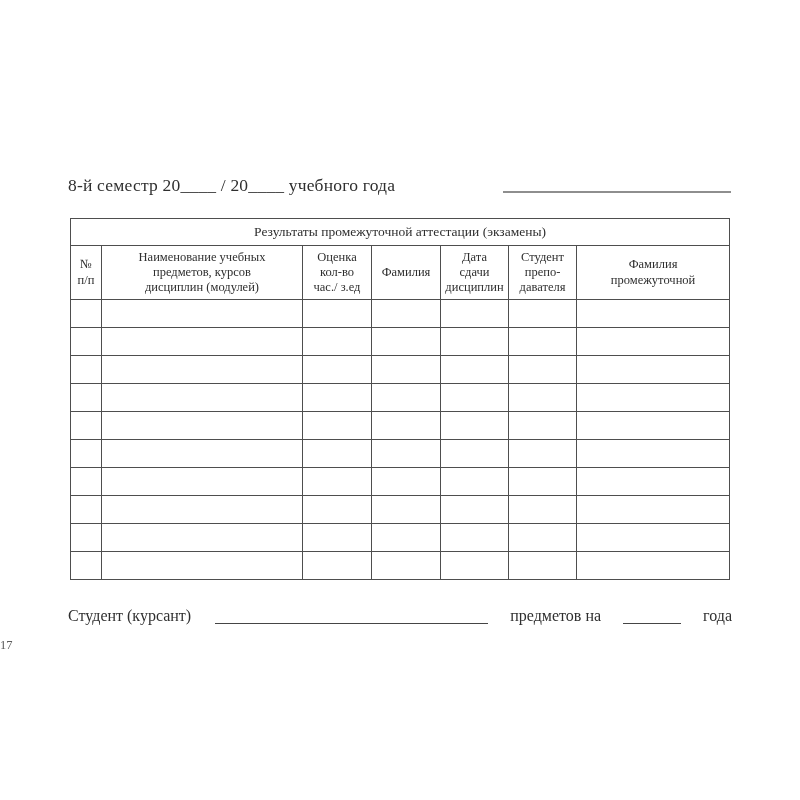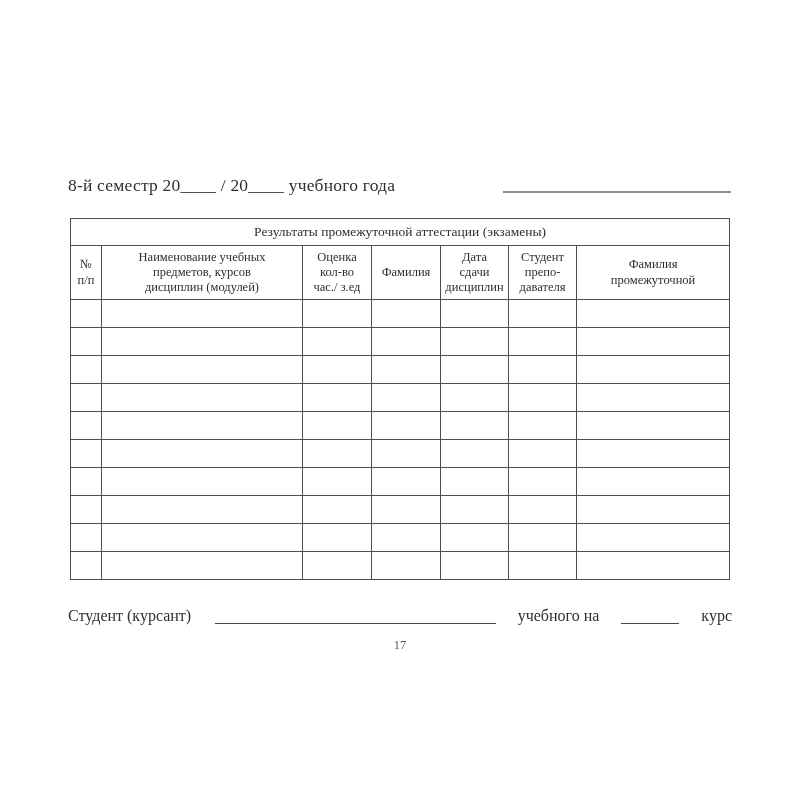--- a/index.html
+++ b/index.html
@@ -84,21 +84,20 @@
   }
   .blank-line.course-blank {
     width: 58px;
     margin: 0 10px;
   }
   .page-number {
     position: absolute;
     left: 0;
     top: 638px;
     width: 800px;
-    text-align: center;
     font-size: 12.5px;
     color: #5a5a5a;
   }
 </style>
 </head>
 <body>
 
 <div class="semester-heading">8-й семестр 20____ / 20____ учебного года</div>
 
 <div class="year-rule"></div>
@@ -227,18 +226,18 @@
         <td></td>
         <td></td>
         <td></td>
       </tr>
     </tbody>
 </table>
 
 <div class="student-row">
   <span>Студент (курсант)</span>
   <span class="blank-line name-blank"></span>
-  <span>учебного на</span>
+  <span>предметов на</span>
   <span class="blank-line course-blank"></span>
-  <span>курс</span>
+  <span>года</span>
 </div>
 
 <div class="page-number">17</div>
 
 </body></html>

